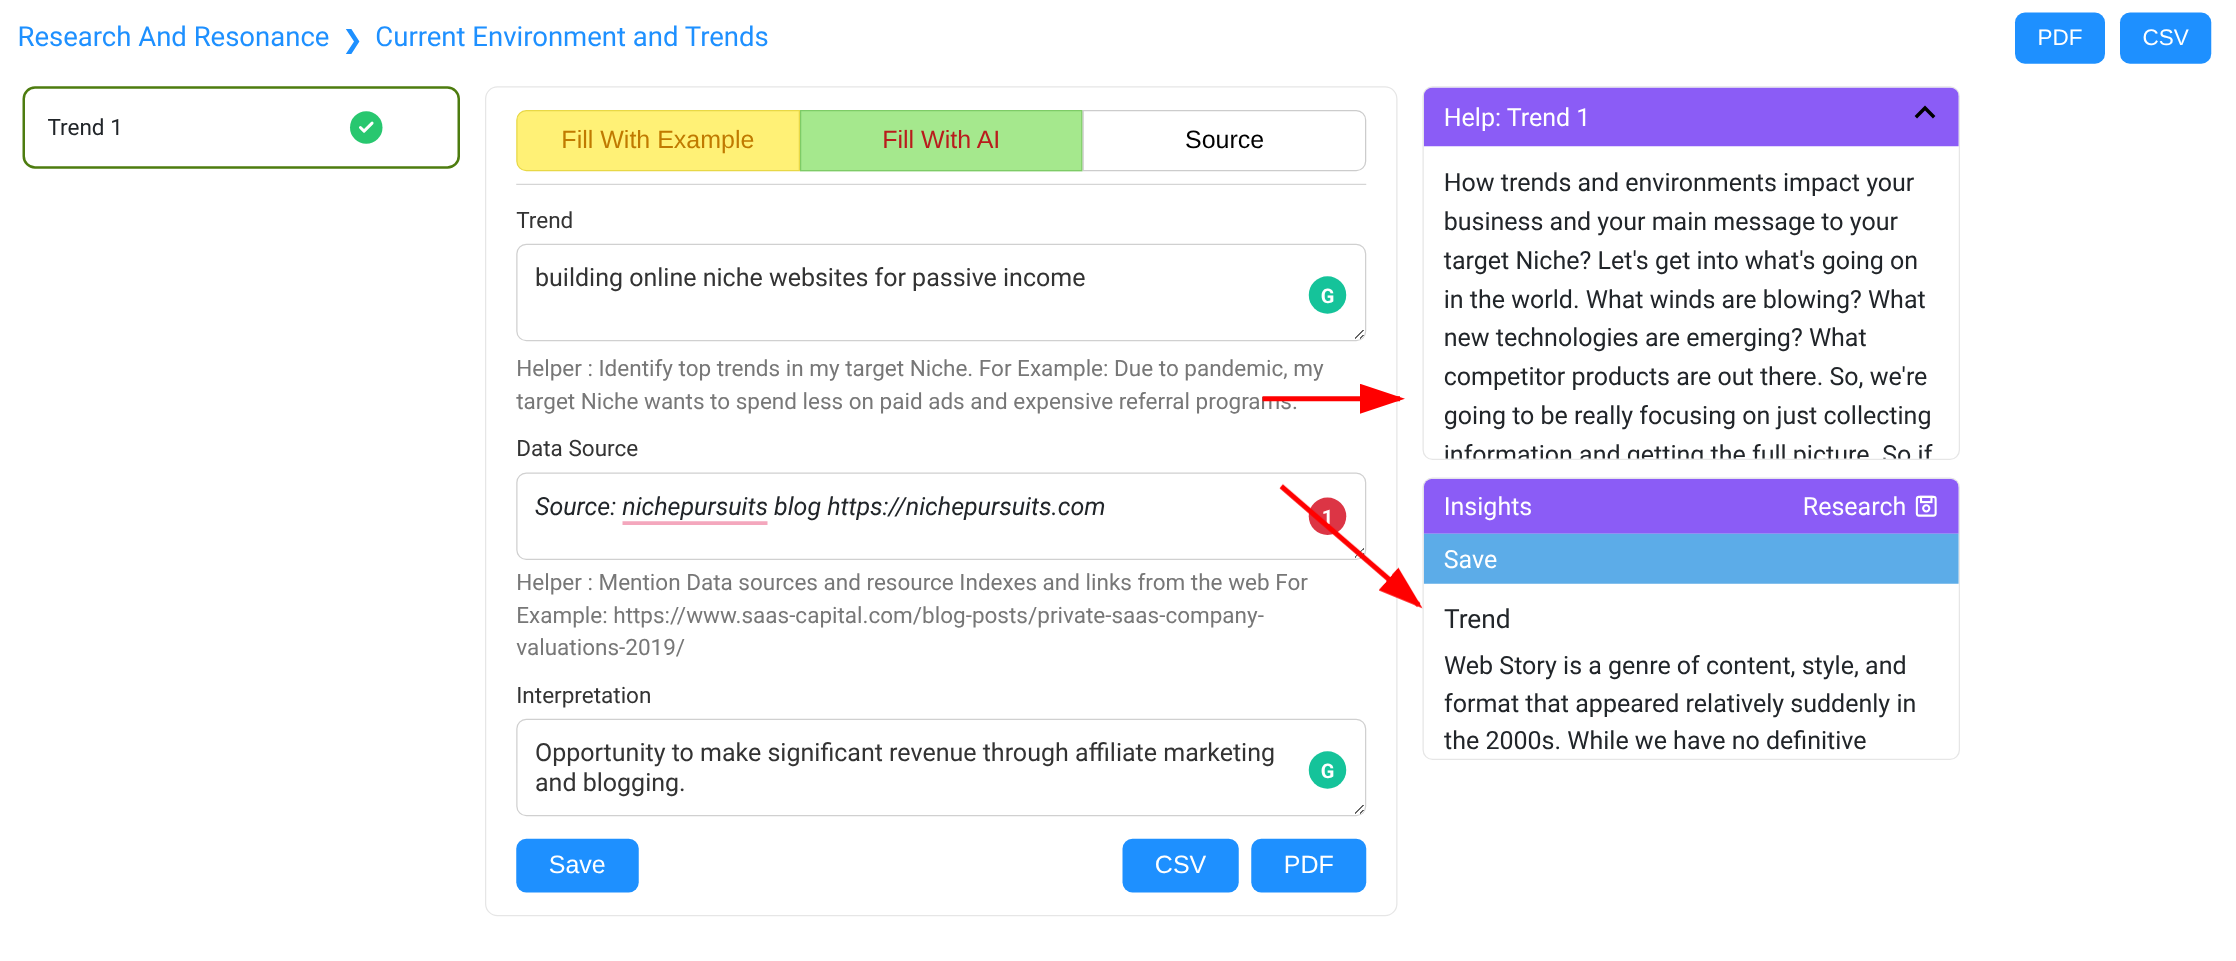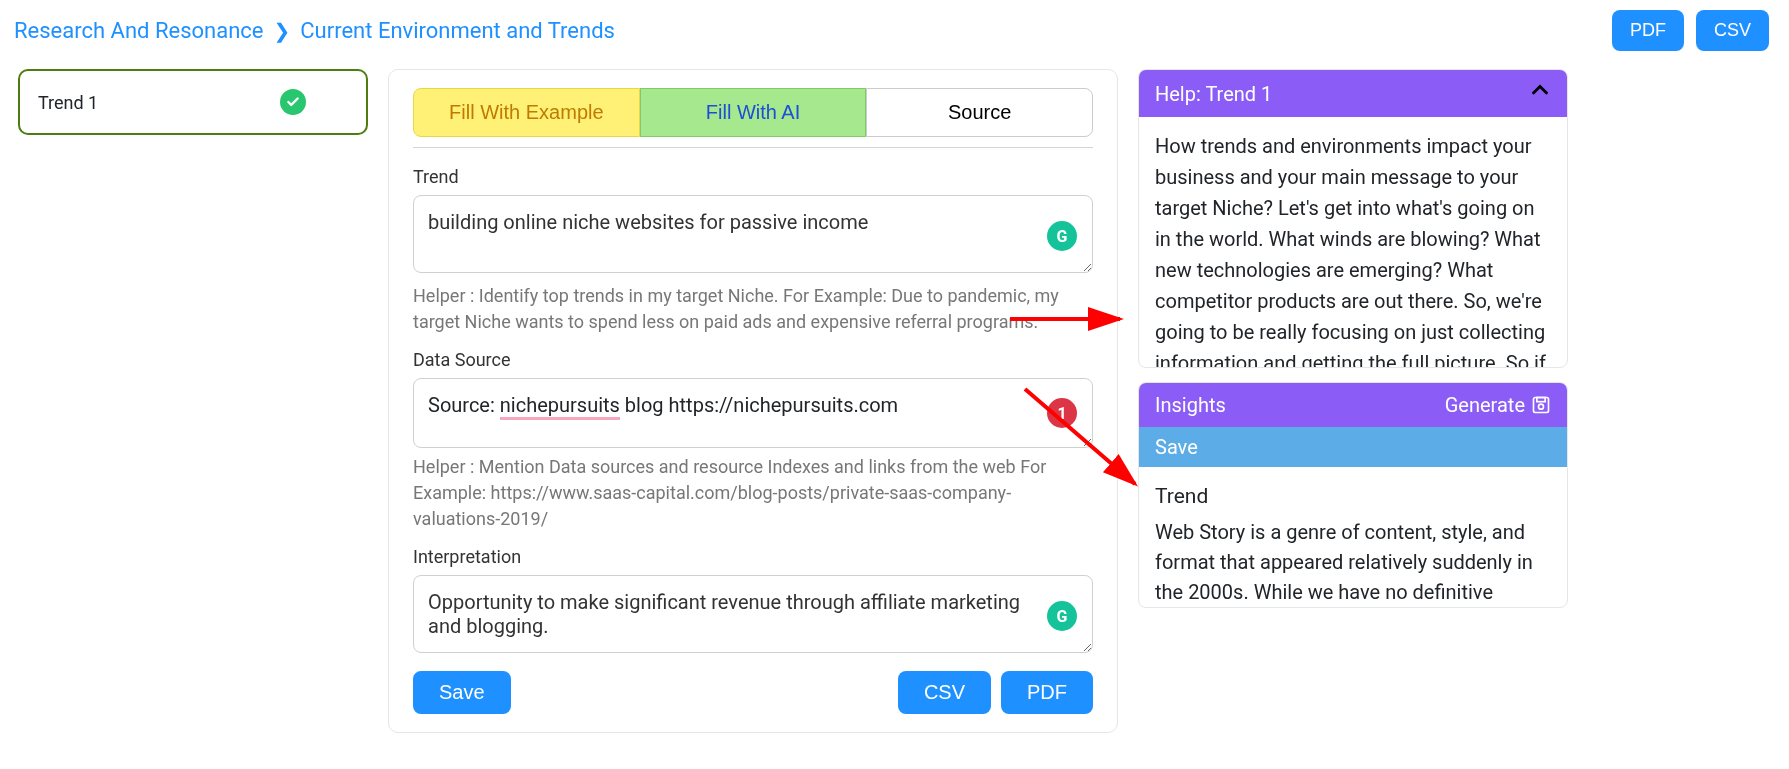--- a/index.html
+++ b/index.html
@@ -76,21 +76,21 @@
   .action-btn {
     flex: 1;
     text-align: center;
     font-size: 20px;
     padding: 12px 8px;
     border: 1px solid #ccc;
     cursor: pointer;
     background: #fff;
   }
   .action-fill-ex { background: #fff176; border-color: #e8d846; color: #c07a00; border-top-left-radius: 8px; border-bottom-left-radius: 8px; }
-  .action-fill-ai { background: #a5e88d; border-color: #7ecb67; color: #1d4ed8; }
+  .action-fill-ai { background: #a5e88d; border-color: #7ecb67; color: #b91c1c; }
   .action-clear { border-top-right-radius: 8px; border-bottom-right-radius: 8px; }
   .hr { border: none; border-top: 1px solid #d5d5d5; margin: 10px 0 18px; }
 
   .field { margin-bottom: 14px; }
   .field-label { font-size: 18px; color: #333; margin-bottom: 8px; display: block; }
   .ta-wrap { position: relative; }
   textarea {
     width: 100%;
     border: 1px solid #d0d0d0;
     border-radius: 8px;
@@ -192,21 +192,21 @@
       <div class="ta-wrap">
         <textarea style="">building online niche websites for passive income</textarea>
         <span class="g-badge">G</span>
       </div>
       <p class="helper">Helper : Identify top trends in my target Niche. For Example: Due to pandemic, my target Niche wants to spend less on paid ads and expensive referral programs.</p>
     </div>
 
     <div class="field">
       <label class="field-label">Data Source</label>
       <div class="ta-wrap">
-        <div contenteditable="true" style="width: 100%; border: 1px solid rgb(208, 208, 208); border-radius: 8px; padding: 14px 60px 26px 14px; font-size: 20px; min-height: 70px; resize: both; overflow: auto;">
+        <div contenteditable="true" style="width: 100%; border: 1px solid rgb(208, 208, 208); border-radius: 8px; padding: 14px 60px 26px 14px; font-size: 20px; min-height: 70px; resize: both; overflow: auto; font-style: italic;">
           <span>Source: </span><span class="wavy">nichepursuits</span><span> blog https://nichepursuits.com</span>
         </div>
         <span class="g-badge red">1</span>
       </div>
       <p class="helper">Helper : Mention Data sources and resource Indexes and links from the web For Example: https://www.saas-capital.com/blog-posts/private-saas-company-valuations-2019/</p>
     </div>
 
     <div class="field">
       <label class="field-label">Interpretation</label>
       <div class="ta-wrap">
@@ -234,21 +234,21 @@
             </svg>
         </span>
       </div>
       <div class="help-body">How trends and environments impact your business and your main message to your target Niche? Let's get into what's going on in the world. What winds are blowing? What new technologies are emerging? What competitor products are out there. So, we're going to be really focusing on just collecting information and getting the full picture. So if</div>
     </div>
 
     <div class="panel">
       <div class="panel-head">
         <span>Insights</span>
         <span class="gen-row">
-          <span>Generate</span>
+          <span>Research</span>
           <svg width="20" height="20" viewBox="0 0 24 24" fill="none" stroke="#fff" stroke-width="2">
               <rect x="3" y="3" width="18" height="18" rx="2"></rect>
               <circle cx="12" cy="14" r="3"></circle>
               <rect x="7" y="3" width="10" height="5"></rect>
             </svg>
         </span>
       </div>
       <div class="insights-sub">Save</div>
       <div class="insights-body">
         <div style="font-size:21px;margin-bottom:4px;">Trend</div>

